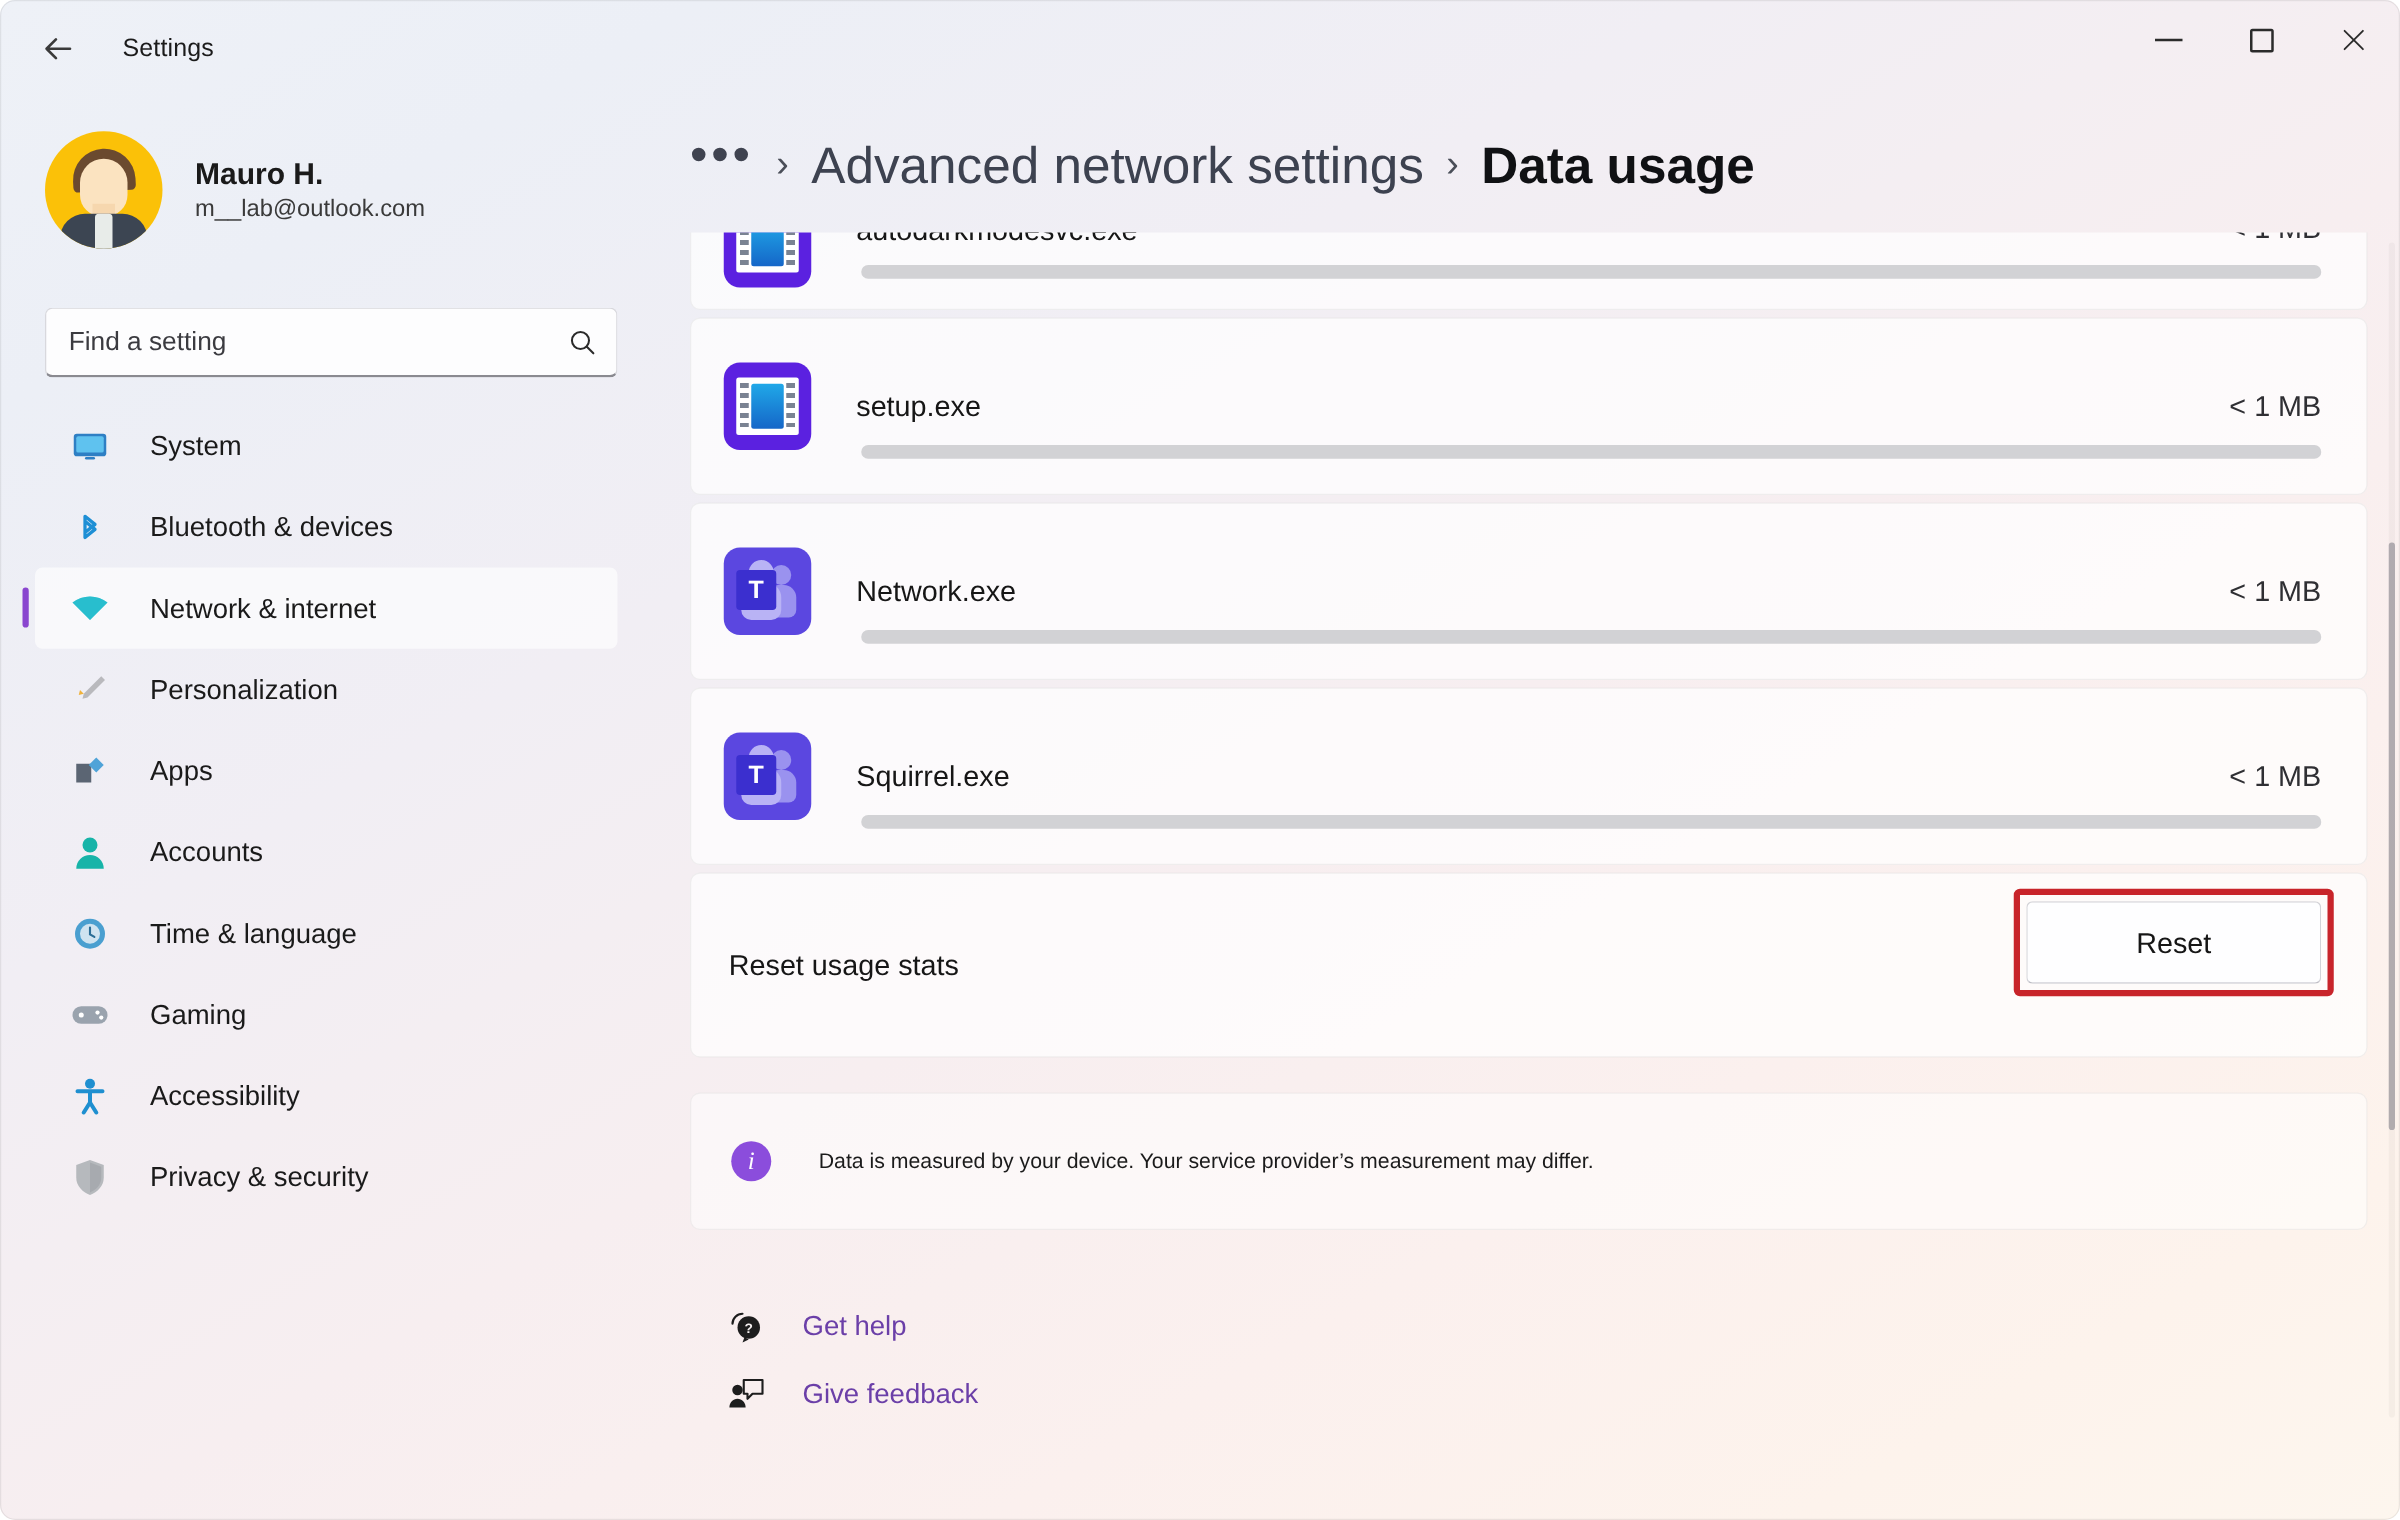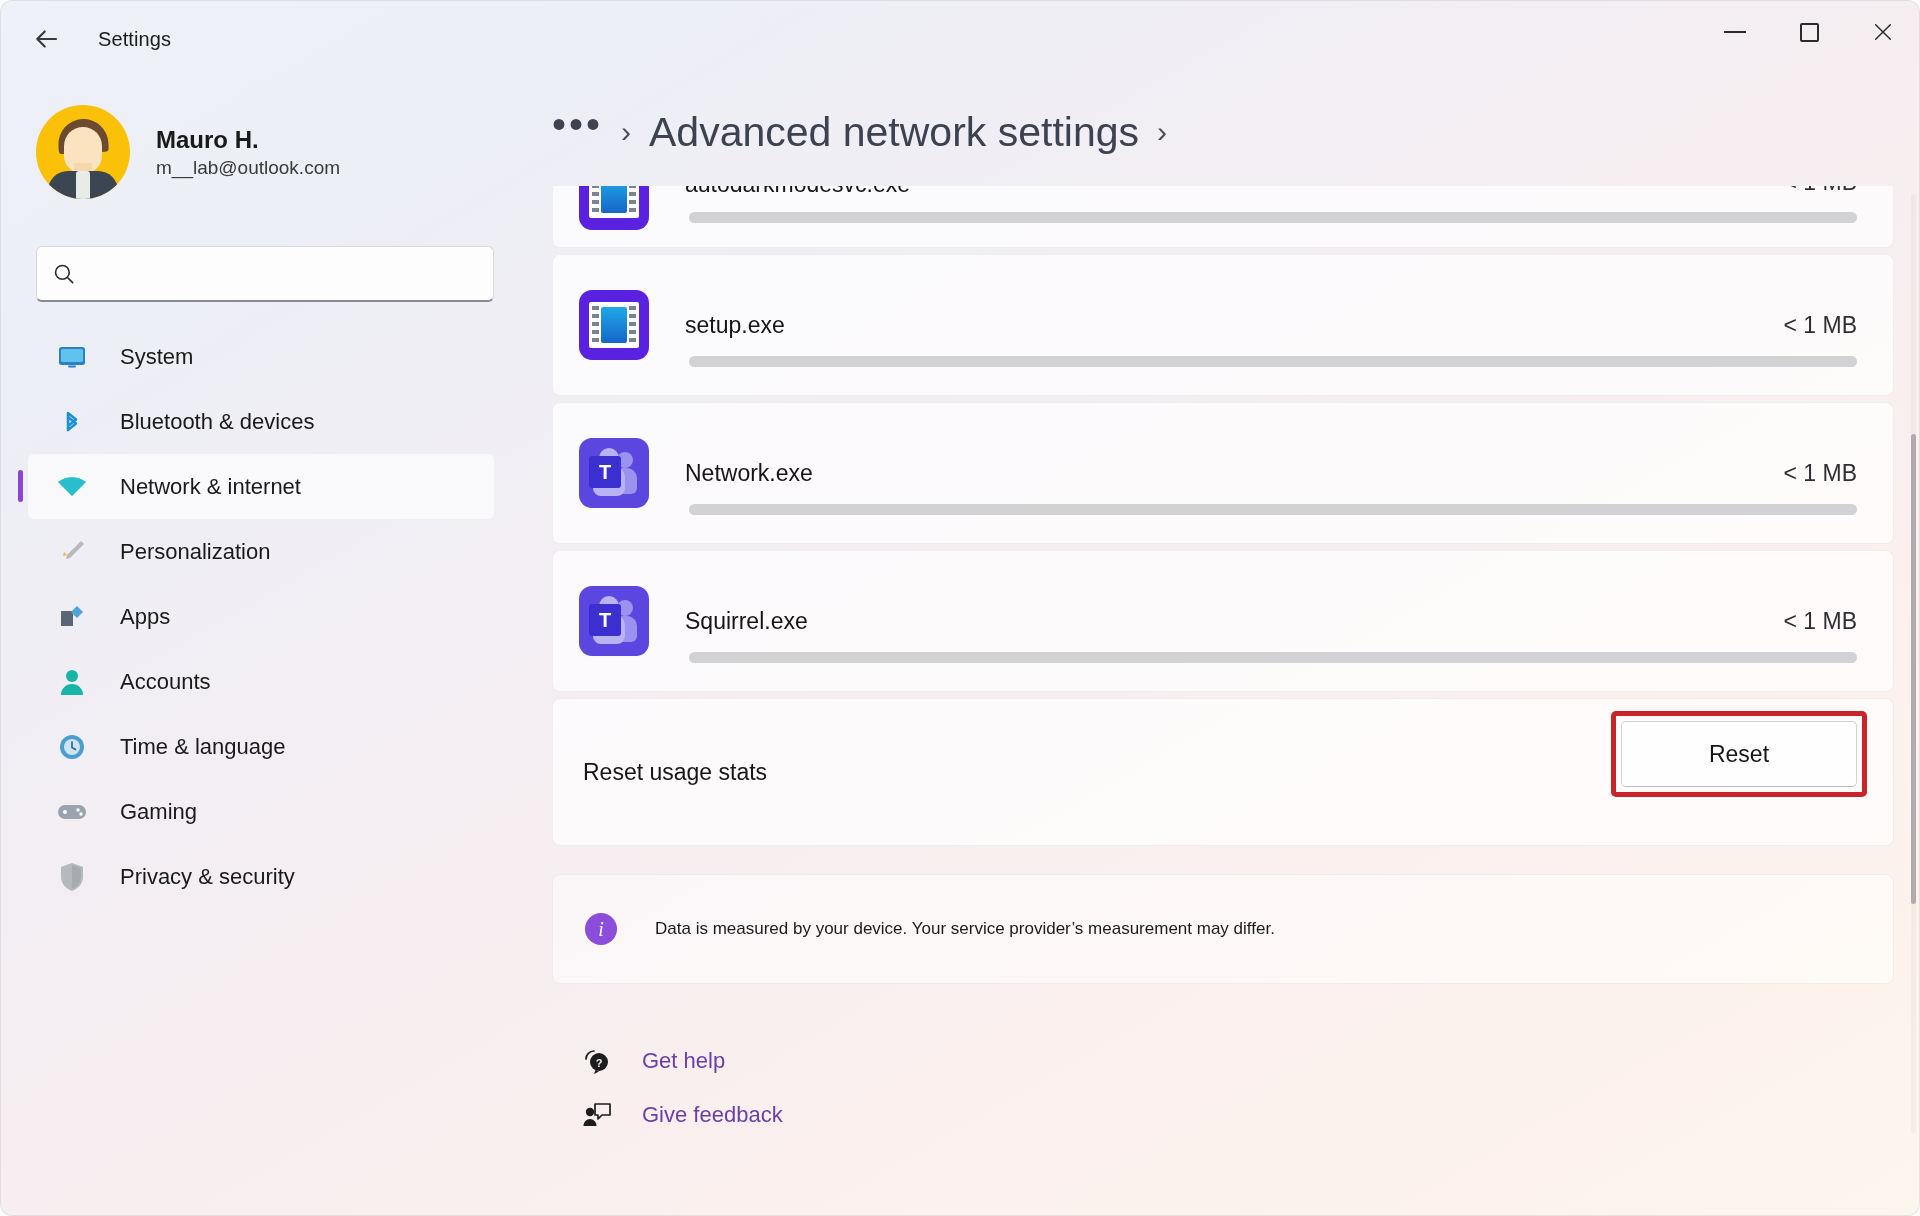--- a/index.html
+++ b/index.html
@@ -494,20 +494,21 @@
         <div class="body"></div>
         <div class="collar"></div>
       </div>
       <div class="profile-text">
         <div class="profile-name">Mauro H.</div>
         <div class="profile-mail">m__lab@outlook.com</div>
       </div>
     </div>
 
     <div class="searchbox">
+      <input type="text" placeholder="Find a setting" style="">
       <div class="search-icon">
         <svg width="26" height="26" viewBox="0 0 24 24" fill="none">
           <circle cx="10.5" cy="10.5" r="6.3" stroke="currentColor" stroke-width="1.5"></circle>
           <path d="M15.2 15.2L20 20" stroke="currentColor" stroke-width="1.5" stroke-linecap="round"></path>
         </svg>
       </div>
     </div>
 
     <div class="navlist">
 
@@ -587,20 +588,29 @@
           <svg width="30" height="22" viewBox="0 0 30 22">
               <rect x="1" y="4" width="28" height="14" rx="7" fill="#9aa3ae"></rect>
               <circle cx="8" cy="11" r="2" fill="#fff"></circle>
               <circle cx="21" cy="9" r="1.7" fill="#fff"></circle>
               <circle cx="24" cy="13" r="1.7" fill="#fff"></circle>
             </svg>
         </span>
         <span class="navlabel">Gaming</span>
       </div>
 
+      <div class="navitem">
+        <span class="navicon">
+          <svg width="26" height="30" viewBox="0 0 26 30">
+              <circle cx="13" cy="5" r="4" fill="#1f8fd0"></circle>
+              <path d="M3 11h20M13 11v9M13 20l-5 8M13 20l5 8" stroke="#1f8fd0" stroke-width="3.2" stroke-linecap="round" fill="none"></path>
+            </svg>
+        </span>
+        <span class="navlabel">Accessibility</span>
+      </div>
 
       <div class="navitem">
         <span class="navicon">
           <svg width="26" height="30" viewBox="0 0 26 30">
               <path d="M13 1l11 4v10c0 7-5 11.5-11 14C7 26.5 2 22 2 15V5l11-4z" fill="#b6b9bd"></path>
               <path d="M13 3l9 3.3V15c0 5.9-4 9.8-9 12V3z" fill="#a7aaaf"></path>
             </svg>
         </span>
         <span class="navlabel">Privacy &amp; security</span>
       </div>
@@ -608,20 +618,21 @@
     </div>
   </div>
 
   <div class="main">
 
     <div class="breadcrumb">
       <span class="bc-dots">•••</span>
       <span class="bc-sep">›</span>
       <span class="bc-link">Advanced network settings</span>
       <span class="bc-sep">›</span>
+      <span class="bc-current">Data usage</span>
     </div>
 
     <div class="scrollarea">
       <div class="content">
 
         <div class="card">
           <div class="app-row row-clipped">
             <div class="app-icon icon-installer">
               <span class="sheet"></span>
               <span class="perf-l"></span>

